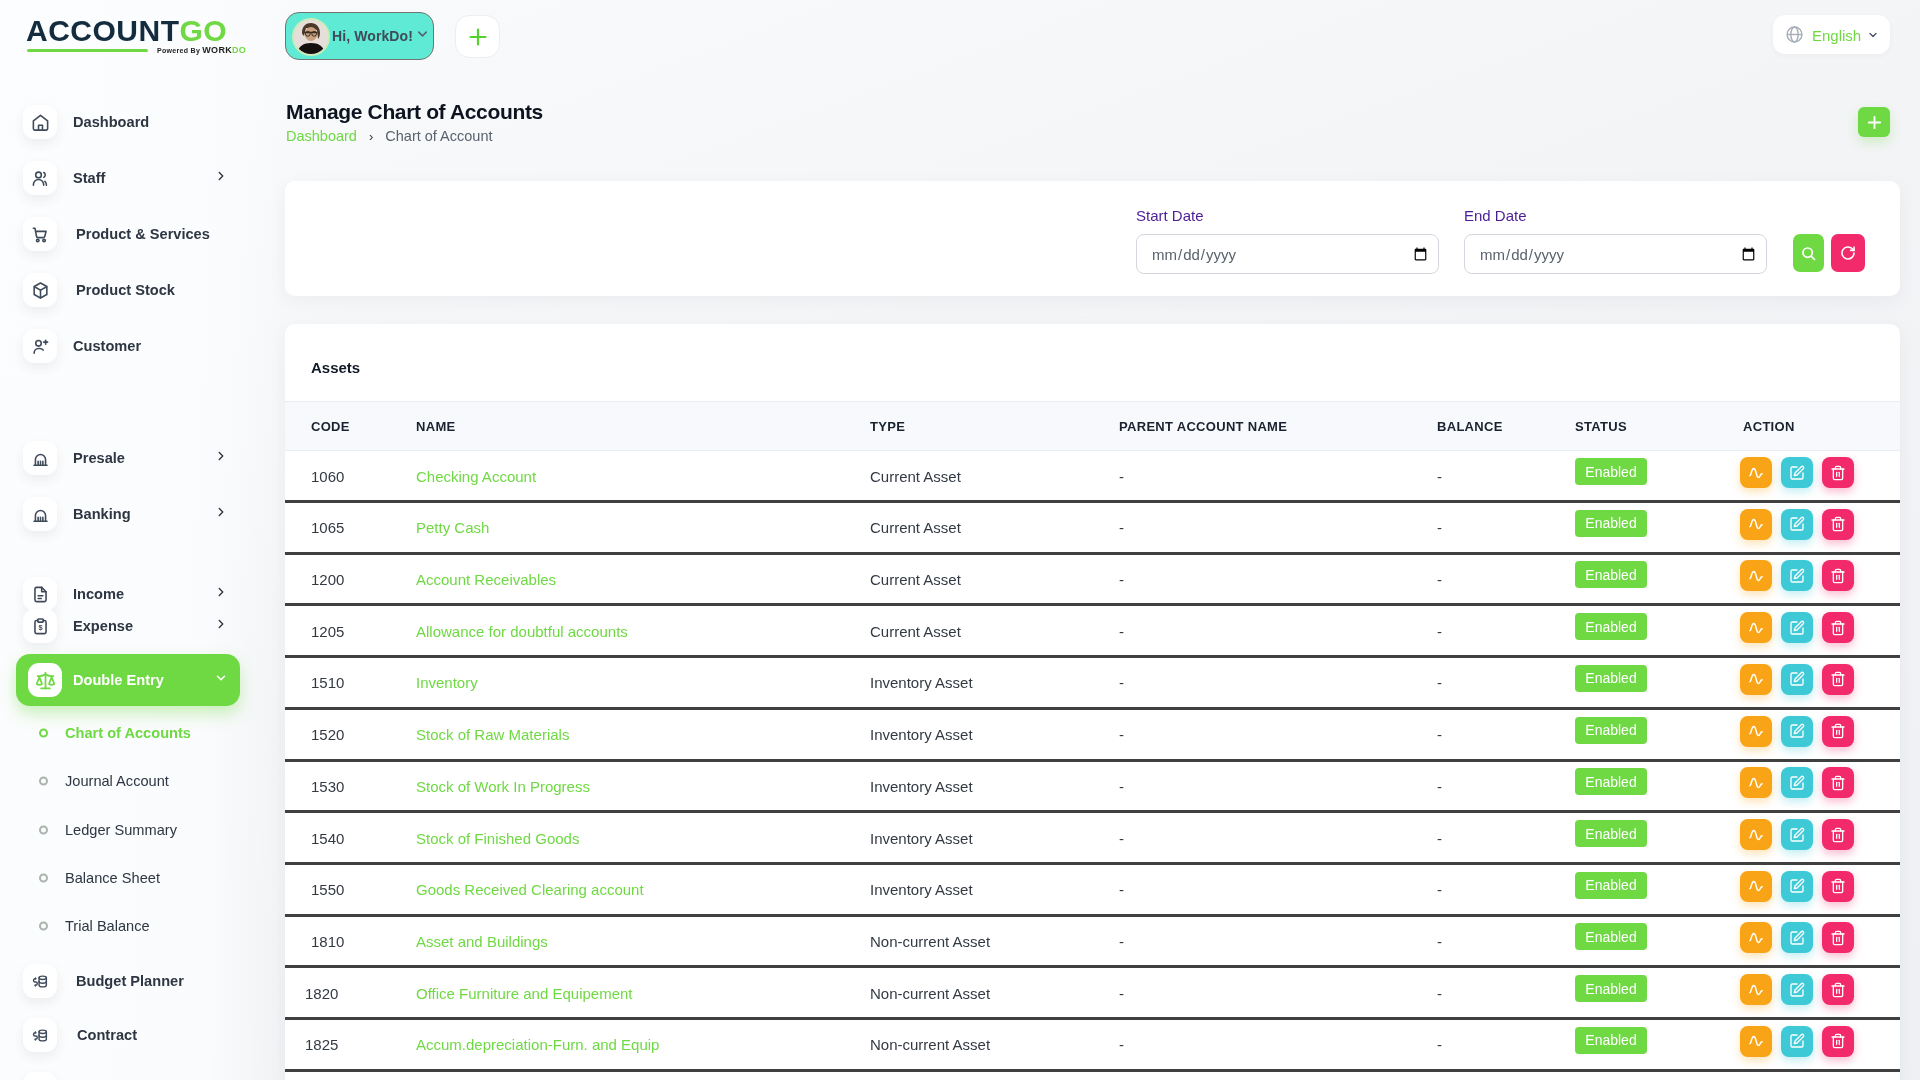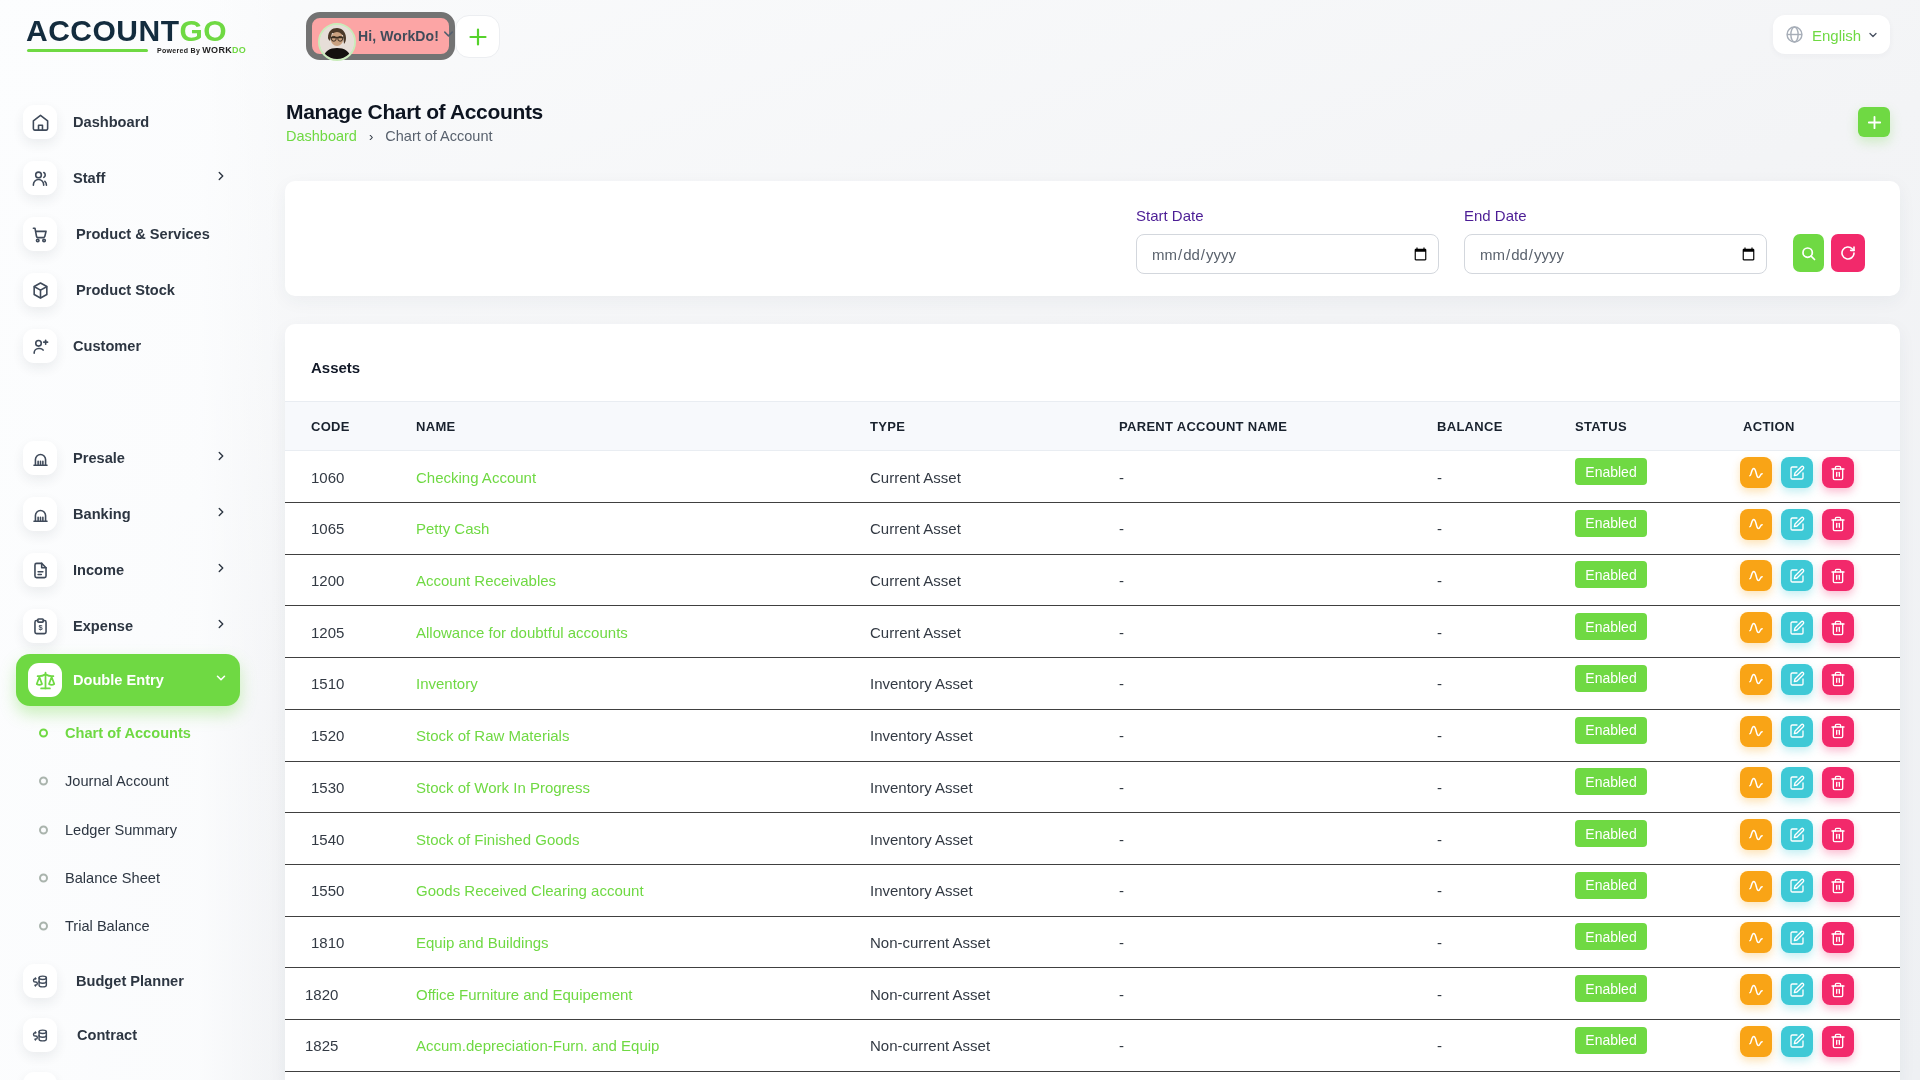--- a/index.html
+++ b/index.html
@@ -34,21 +34,21 @@
   }
   .pill .icbox { left:12px; top:9px; box-shadow:none; }
   .pill .label { position:absolute; left:57px; top:50%; transform:translateY(-50%); font-size:14.6px; font-weight:bold; color:#fff; }
   .pill .chev { position:absolute; left:198px; top:50%; transform:translateY(-50%); color:#fff; }
   .sub { position:absolute; left:0; width:260px; height:20px; }
   .sub .dot { position:absolute; left:39px; top:50%; transform:translateY(-50%); width:9px; height:9px; border-radius:50%; border:2.5px solid #aab4ad; }
   .sub.active .dot { border-color:#6fd943; }
   .sub .label { position:absolute; left:65px; top:50%; transform:translateY(-50%); font-size:14.6px; color:#2d3642; }
   .sub.active .label { color:#6fd943; font-weight:bold; }
   
-  .userpill { position:absolute; left:306px; top:12px; width:149px; height:48px; background:#fca5a5; border:6px solid #737373; border-radius:14px; }
+  .userpill { position:absolute; left:285px; top:12px; width:149px; height:48px; background:#5eead4; border:1px solid #737373; border-radius:14px; }
   .avatar { position:absolute; left:6px; top:5px; width:38px; height:38px; border-radius:50%; border:2px solid #c9ecba; overflow:hidden; background:#e8e1da; }
   .userpill .name { position:absolute; left:46px; top:50%; transform:translateY(-50%); font-size:14px; font-weight:bold; color:#404b59; letter-spacing:0.1px; }
   .userpill .chev { position:absolute; left:129px; top:50%; transform:translateY(-50%); color:#566170; }
   .addbtn-top { position:absolute; left:455px; top:15px; width:45px; height:43px; background:#fff; border:1px solid #eceef1; border-radius:14px; display:flex; align-items:center; justify-content:center; }
   .langpill { position:absolute; left:1773px; top:15px; width:117px; height:39px; background:#fff; border-radius:12px; box-shadow:0 2px 6px rgba(40,50,70,0.04); }
   .langpill .txt { position:absolute; left:39px; top:50%; transform:translateY(-50%); font-size:15px; color:#6fd943; }
   
   .pagetitle { position:absolute; left:286px; top:100px; font-size:21px; font-weight:bold; color:#0d1420; letter-spacing:-0.35px; }
   .crumbs { position:absolute; left:286px; top:128px; font-size:14.5px; color:#59626e; }
   .crumbs .green { color:#6fd943; }
@@ -57,21 +57,21 @@
   
   .card { position:absolute; background:#fff; border-radius:10px; box-shadow:0 5px 18px rgba(45,55,75,0.05); }
   .filtercard { left:285px; top:181px; width:1615px; height:115px; }
   .flabel { position:absolute; top:26px; font-size:15px; color:#4c1d95; }
   .dinput { position:absolute; top:53px; width:303px; height:40px; border:1px solid #d3d7dd; border-radius:8px; font-family:"Liberation Sans",sans-serif; font-size:15px; color:#5b636e; padding:0 8px 0 14px; background:#fff; }
   .fbtn { position:absolute; top:53px; height:38px; border-radius:7px; display:flex; align-items:center; justify-content:center; }
   .tablecard { left:285px; top:324px; width:1615px; height:760px; border-bottom-left-radius:0; border-bottom-right-radius:0; }
   .tabletitle { position:absolute; left:26px; top:35px; font-size:15px; font-weight:bold; color:#111827; }
   .thead { position:absolute; left:0; top:77px; width:1615px; height:50px; background:#f7f9fc; border-top:1px solid #e9edf2; border-bottom:1px solid #e9edf2; }
   .th { position:absolute; top:50%; transform:translateY(-50%); font-size:13px; font-weight:bold; color:#19222e; letter-spacing:0.3px; }
-  .trow { position:absolute; left:0; width:1615px; height:52px; border-bottom:1px solid #404040; }
+  .trow { position:absolute; left:0; width:1615px; height:52px; border-bottom:3px solid #404040; }
   .td { position:absolute; top:50%; transform:translateY(-50%); font-size:15px; color:#333a44; }
   .td.link { color:#6fd943; }
   .badge { position:absolute; left:1290px; top:7px; width:72px; height:27px; background:#6fd943; color:#fff; font-size:14px; border-radius:4px; display:flex; align-items:center; justify-content:center; }
   .act { position:absolute; top:6px; width:32px; height:31px; border-radius:8px; display:flex; align-items:center; justify-content:center; }
   .act.orange { left:1455px; background:#f9a416; box-shadow:0 4px 8px rgba(249,164,22,0.3); }
   .act.teal { left:1496px; background:#3ec9d6; box-shadow:0 4px 8px rgba(62,201,214,0.3); }
   .act.pink { left:1537px; background:#f2296b; box-shadow:0 4px 8px rgba(242,41,107,0.3); }
 </style>
 </head>
 <body>
@@ -155,21 +155,21 @@
           <path d="M3.8 20.6h16.4"></path>
           <path d="M5.6 20.6v-7.2a6.4 6.4 0 0 1 12.8 0v7.2"></path>
           <path d="M9 19.5v-4M12 19.5v-4M15 19.5v-4"></path>
         </svg>
       </div>
     <div class="label">Banking</div>
     <div class="chev"><svg width="14" height="14" viewBox="0 0 24 24" fill="none" stroke="#2d3642" stroke-width="2.4" stroke-linecap="round" stroke-linejoin="round">
           <path d="m9 6 6 6-6 6"></path>
         </svg></div>
   </div>
-  <div class="mitem" style="top:553px;">
+  <div class="mitem" style="top:577px;">
     <div class="icbox">
         <svg width="19" height="19" viewBox="0 0 24 24" fill="none" stroke="#3f4a5a" stroke-width="2" stroke-linecap="round" stroke-linejoin="round">
           <path d="M13.5 3H7a2 2 0 0 0-2 2v14a2 2 0 0 0 2 2h10a2 2 0 0 0 2-2V8.5Z"></path>
           <path d="M13.5 3v5.5H19"></path>
           <path d="M9 13.5h6M9 17h4"></path>
         </svg>
       </div>
     <div class="label">Income</div>
     <div class="chev"><svg width="14" height="14" viewBox="0 0 24 24" fill="none" stroke="#2d3642" stroke-width="2.4" stroke-linecap="round" stroke-linejoin="round">
           <path d="m9 6 6 6-6 6"></path>
@@ -571,21 +571,21 @@
             <path d="M3 6h18"></path>
             <path d="M19 6v14a2 2 0 0 1-2 2H7a2 2 0 0 1-2-2V6"></path>
             <path d="M8 6V4a2 2 0 0 1 2-2h4a2 2 0 0 1 2 2v2"></path>
             <line x1="10" y1="11" x2="10" y2="17"></line>
             <line x1="14" y1="11" x2="14" y2="17"></line>
           </svg>
         </div>
   </div>
   <div class="trow" style="top:592.48px;">
     <div class="td" style="left:26px;">1810</div>
-    <div class="td link" style="left:131px;">Equip and Buildings</div>
+    <div class="td link" style="left:131px;">Asset and Buildings</div>
     <div class="td" style="left:585px;">Non-current Asset</div>
     <div class="td" style="left:834px;">-</div>
     <div class="td" style="left:1152px;">-</div>
     <div class="badge">Enabled</div>
     <div class="act orange">
           <svg width="18" height="18" viewBox="0 0 24 24" fill="none" stroke="#fff" stroke-width="2" stroke-linecap="round">
             <path d="M3.8 15.5C6 15.5 5.6 6 9 6s3.2 12 6.2 12c2.6 0 2.1-5 5-5"></path>
           </svg>
         </div>
     <div class="act teal">

